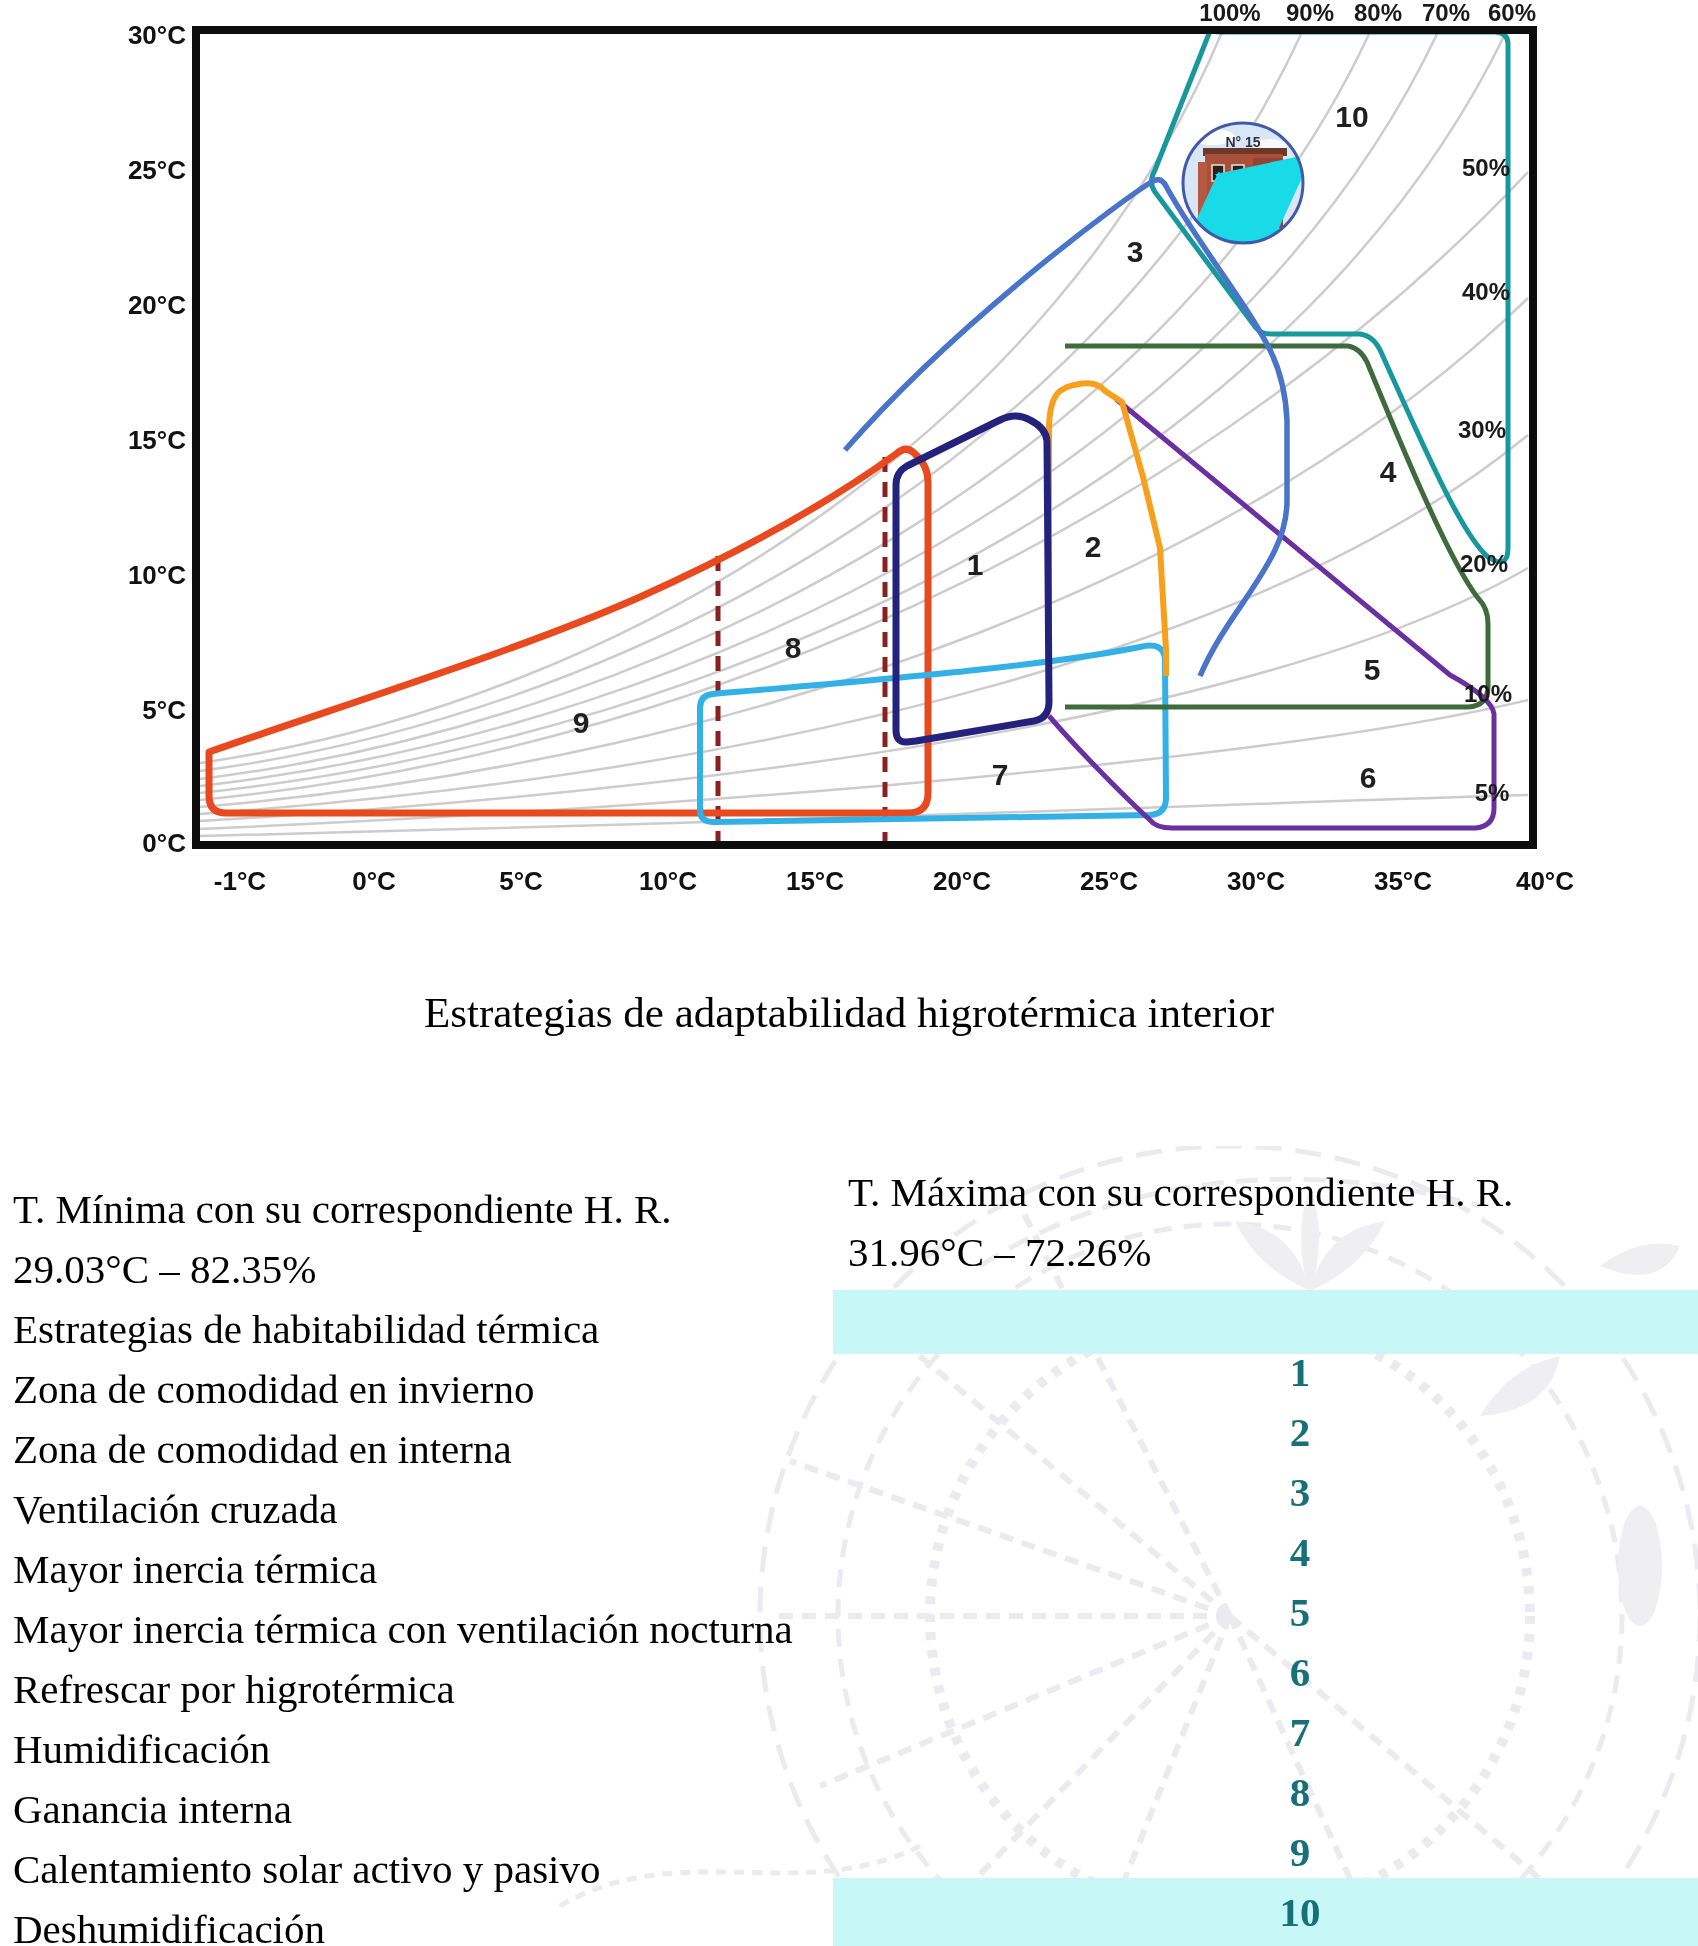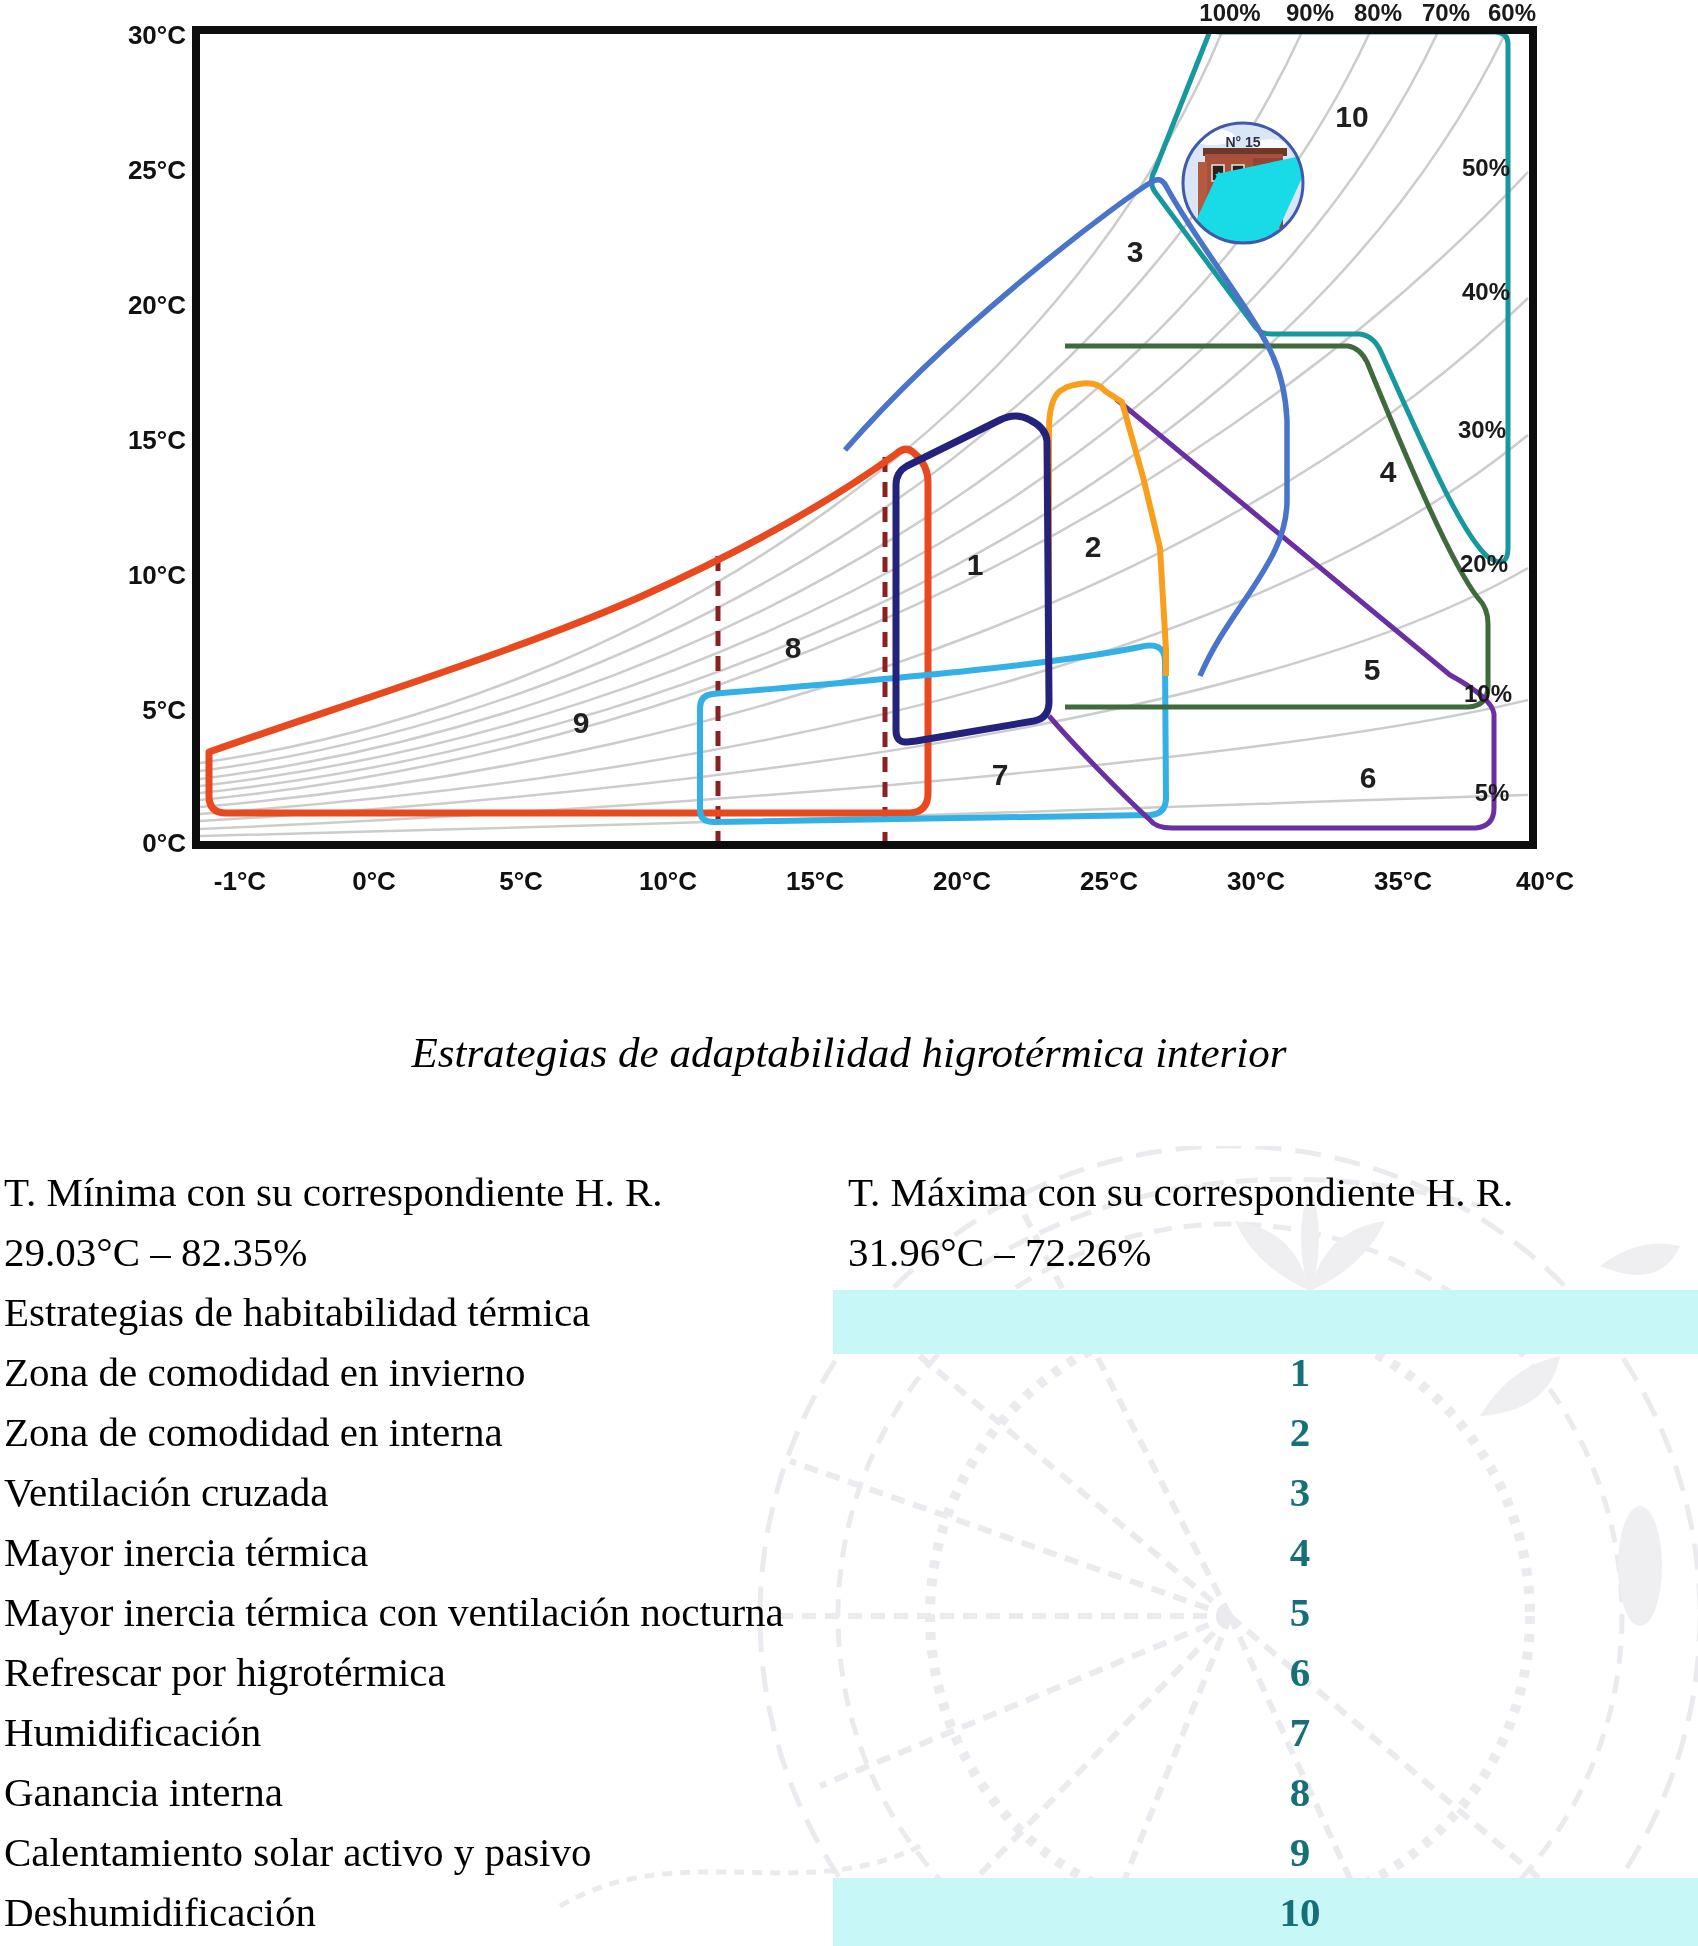--- a/index.html
+++ b/index.html
@@ -5,25 +5,25 @@
   html,body{margin:0;padding:0;background:#ffffff;}
   .page{position:relative;width:1698px;height:1946px;background:#ffffff;overflow:hidden;
         font-family:"Liberation Serif", serif;}
   svg text{user-select:none;}
   .chart-svg{position:absolute;left:0;top:0;}
   .tick{font-family:"Liberation Sans", sans-serif;font-weight:bold;font-size:26px;fill:#111;}
   .rhlab{font-family:"Liberation Sans", sans-serif;font-weight:bold;font-size:24px;fill:#1a1a1a;}
   .zlab{font-family:"Liberation Sans", sans-serif;font-weight:bold;font-size:30px;fill:#1f1f1f;}
   .badgetxt{font-family:"Liberation Sans", sans-serif;font-weight:bold;}
   .caption{position:absolute;left:0;top:988px;width:1698px;text-align:center;
-           font-style:italic;font-size:43px;color:#000;margin-top:40px;}
+           font-size:43px;color:#000;}
   .wm{position:absolute;left:0;top:1146px;opacity:.55;}
   .hl-cell{position:absolute;left:833px;width:865px;}
   .trow{position:absolute;left:0;width:1698px;height:60px;line-height:60px;font-size:41px;color:#000;}
-  .tlabel{position:absolute;left:4px;white-space:nowrap;}
+  .tlabel{position:absolute;left:13px;white-space:nowrap;margin-top:17px;}
   .tlabel-r{position:absolute;left:848px;white-space:nowrap;}
   .tnum{position:absolute;left:1240px;width:120px;text-align:center;font-weight:bold;}
   .layer-text{position:relative;z-index:3;}
 </style>
 </head>
 <body>
 
 <div class="page">
 
   <svg class="chart-svg" width="1698" height="950" viewBox="0 0 1698 950">

